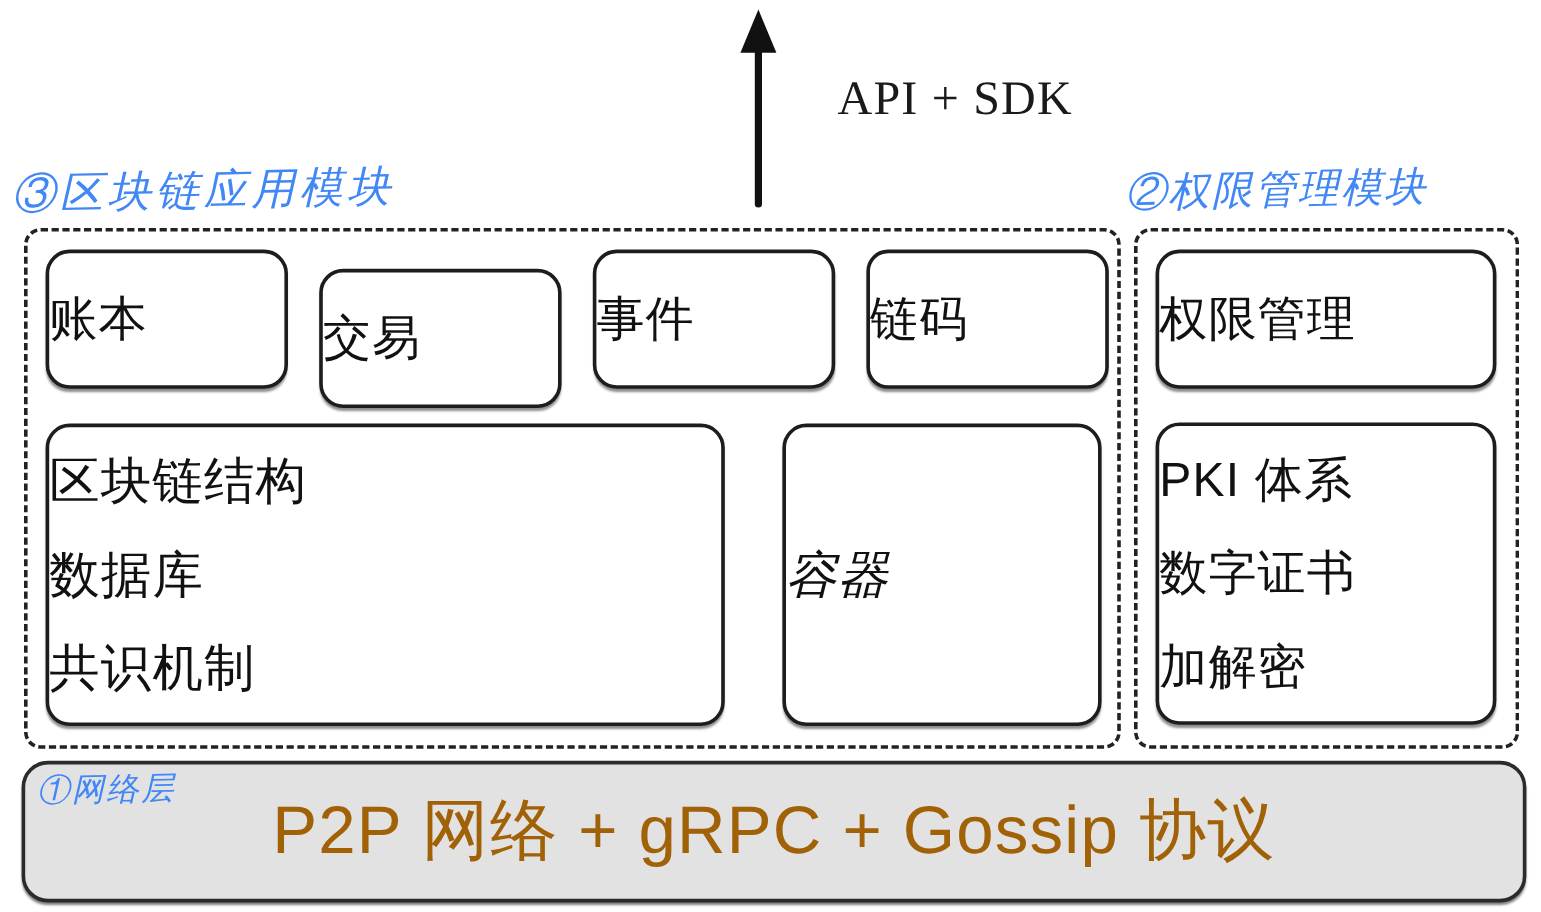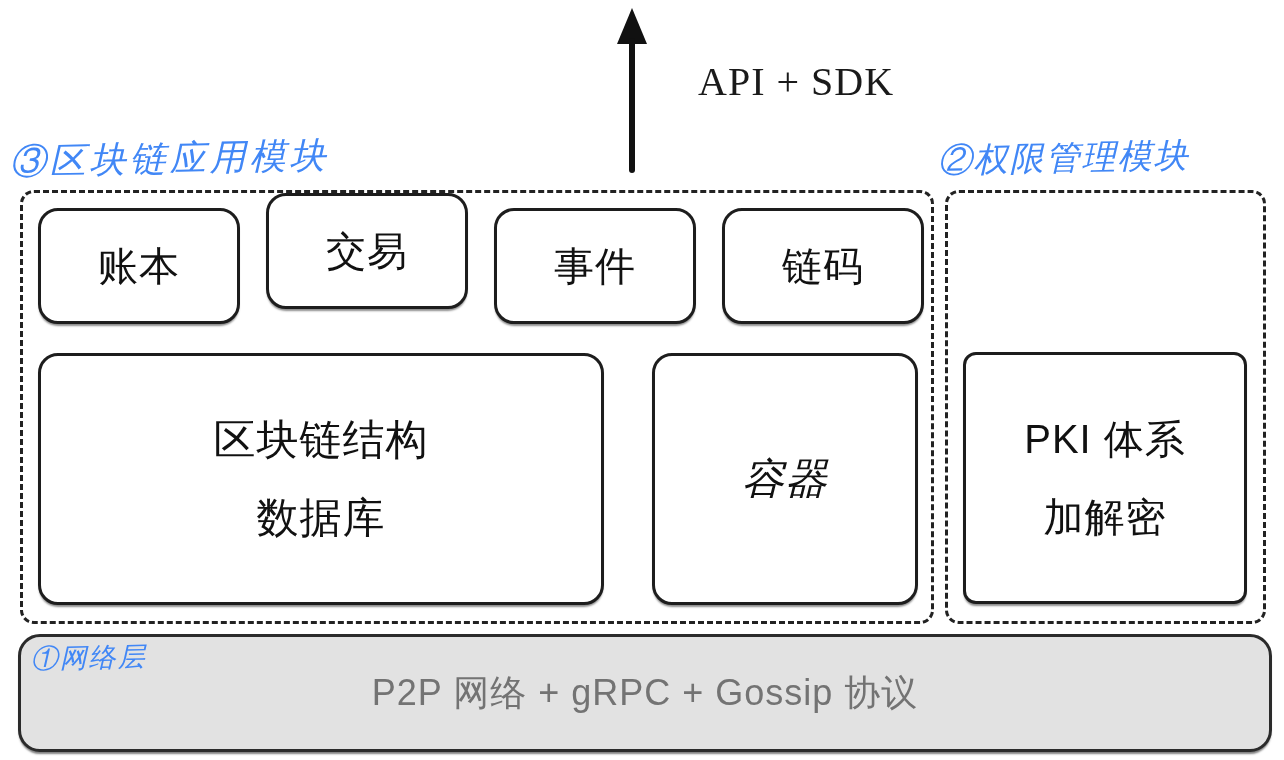--- a/index.html
+++ b/index.html
@@ -76,58 +76,58 @@
 
   
   .box {
     position: absolute;
     background: #ffffff;
     border: 3px solid #1d1d1d;
     border-radius: 20px;
     box-shadow: 0 3px 2px -1px rgba(0,0,0,0.45);
     display: flex;
     flex-direction: column;
-    align-items: center;
+    align-items: flex-start;
     justify-content: center;
     text-align: center;
     font-size: 40px;
     color: #111;
     letter-spacing: 1px;
   }
   .box .line { line-height: 78px; white-space: nowrap; }
 
   .box-ledger      { left: 38px;  top: 208px; width: 196px; height: 110px; }
-  .box-transaction { left: 266px; top: 193px; width: 196px; height: 110px; }
+  .box-transaction { left: 266px; top: 224px; width: 196px; height: 110px; }
   .box-event       { left: 494px; top: 208px; width: 196px; height: 110px; }
-  .box-chaincode   { left: 722px; top: 208px; width: 196px; height: 110px; }
+  .box-chaincode   { left: 722px; top: 208px; width: 196px; height: 110px; border-radius: 18px; }
 
   .box-core        { left: 38px;  top: 353px; width: 560px; height: 246px; font-size: 42px; }
   .box-container   { left: 652px; top: 353px; width: 260px; height: 246px; font-size: 42px; font-style: italic; }
 
   .box-permission  { left: 963px; top: 208px; width: 278px; height: 110px; }
-  .box-pki         { left: 963px; top: 352px; width: 278px; height: 246px; border-radius: 13px; }
+  .box-pki         { left: 963px; top: 352px; width: 278px; height: 246px; }
 
   
   .network-bar {
     position: absolute;
     left: 18px;
     top: 634px;
     width: 1248px;
     height: 112px;
     background: #e2e2e2;
     border: 3px solid #2b2b2b;
     border-radius: 22px;
     box-shadow: 0 3px 2px -1px rgba(0,0,0,0.5);
     display: flex;
     align-items: center;
     justify-content: center;
   }
   .network-bar .bar-label {
-    font-size: 36px;
-    color: #737373;
+    font-size: 56px;
+    color: #a16207;
     letter-spacing: 1px;
     white-space: nowrap;
   }
 </style>
 </head>
 <body>
 
 <div class="canvas">
 
   <div>
@@ -153,29 +153,34 @@
   <div class="box box-event">
     <div class="line">事件</div>
   </div>
   <div class="box box-chaincode">
     <div class="line">链码</div>
   </div>
 
   <div class="box box-core">
     <div class="line">区块链结构</div>
     <div class="line">数据库</div>
+    <div class="line">共识机制</div>
   </div>
 
   <div class="box box-container">
     <div class="line">容器</div>
   </div>
 
+  <div class="box box-permission">
+    <div class="line">权限管理</div>
+  </div>
 
   <div class="box box-pki">
     <div class="line">PKI 体系</div>
+    <div class="line">数字证书</div>
     <div class="line">加解密</div>
   </div>
 
   <div class="network-bar">
     <div class="annot annot-1">①网络层</div>
     <div class="bar-label">P2P 网络 + gRPC + Gossip 协议</div>
   </div>
 
 </div>
 

